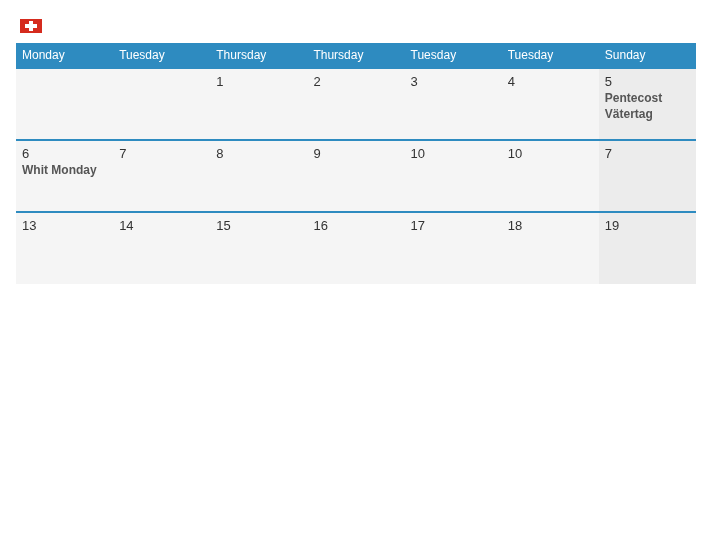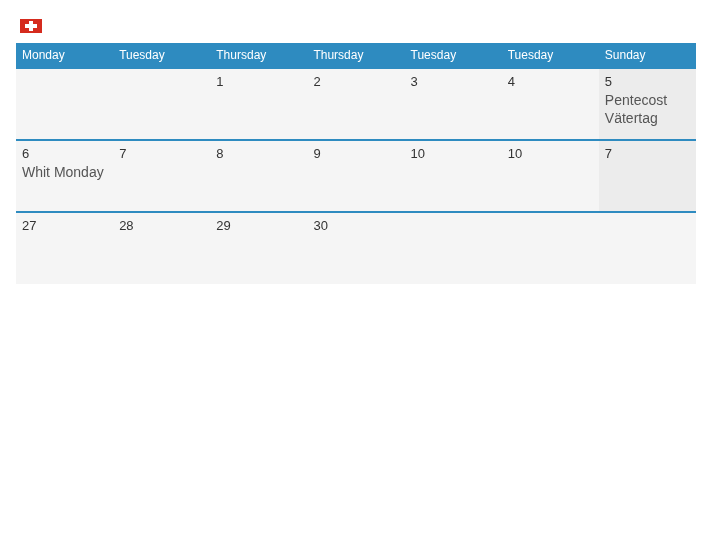--- a/index.html
+++ b/index.html
@@ -94,23 +94,24 @@
     .calendar tbody tr td:nth-child(7) {
       background: #ececec;
     }
     .calendar tbody tr td .day-num {
       font-size: 13px;
       color: #333;
       display: block;
       margin-bottom: 2px;
     }
     .calendar tbody tr td .holiday {
-      font-size: 14px;
+      font-size: 12px;
       color: #555;
       line-height: 1.3;
+      font-weight: bold;
     }
     .calendar tbody tr td.sunday .day-num {
       color: #333;
     }
     .calendar tbody tr td.empty {
       background: #f5f5f5;
     }
   </style>
 </head>
 <body>
@@ -184,30 +185,36 @@
           </td>
           <td>
             <span class="day-num">10</span>
           </td>
           <td class="sunday">
             <span class="day-num">7</span>
           </td>
         </tr>
         <tr>
           <td>
-            <span class="day-num">27</span>
-          </td>
-          <td>
-            <span class="day-num">28</span>
-          </td>
-          <td>
-            <span class="day-num">29</span>
-          </td>
-          <td>
-            <span class="day-num">30</span>
-          </td>
-          <td class="empty"></td>
-          <td class="empty"></td>
-          <td class="sunday empty"></td>
+            <span class="day-num">13</span>
+          </td>
+          <td>
+            <span class="day-num">14</span>
+          </td>
+          <td>
+            <span class="day-num">15</span>
+          </td>
+          <td>
+            <span class="day-num">16</span>
+          </td>
+          <td>
+            <span class="day-num">17</span>
+          </td>
+          <td>
+            <span class="day-num">18</span>
+          </td>
+          <td class="sunday">
+            <span class="day-num">19</span>
+          </td>
         </tr>
       </tbody>
   </table>
 </div>
 
 </body></html>

